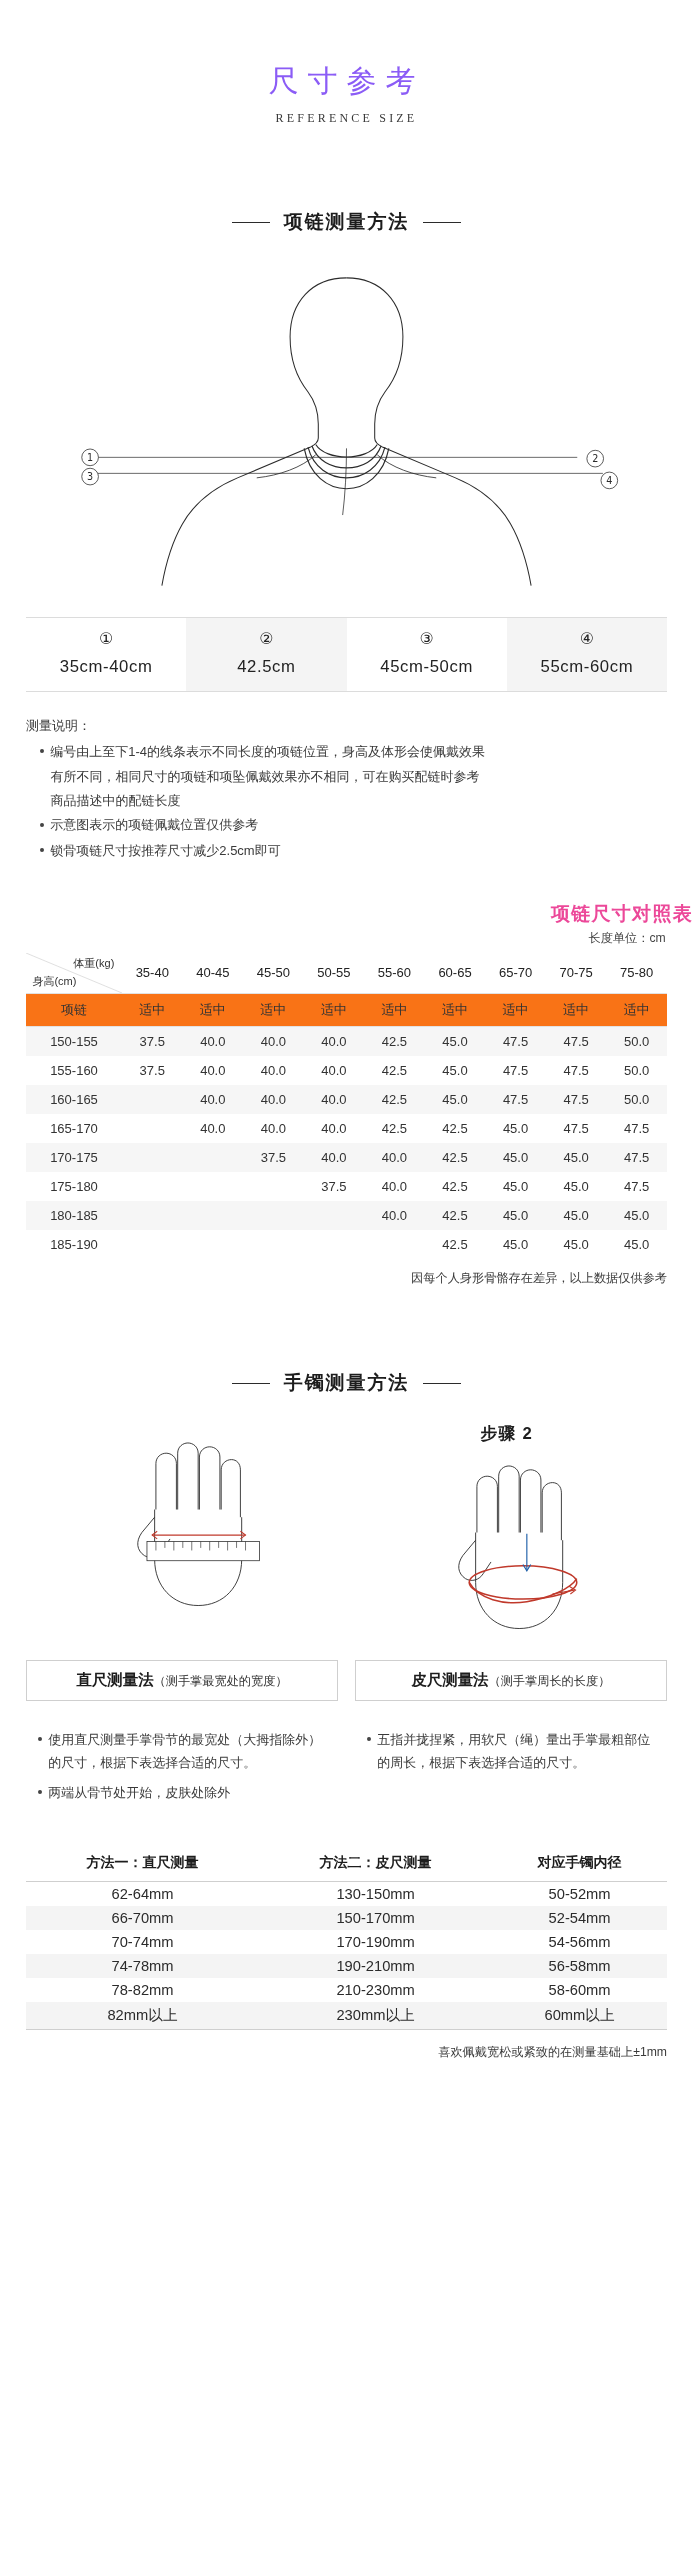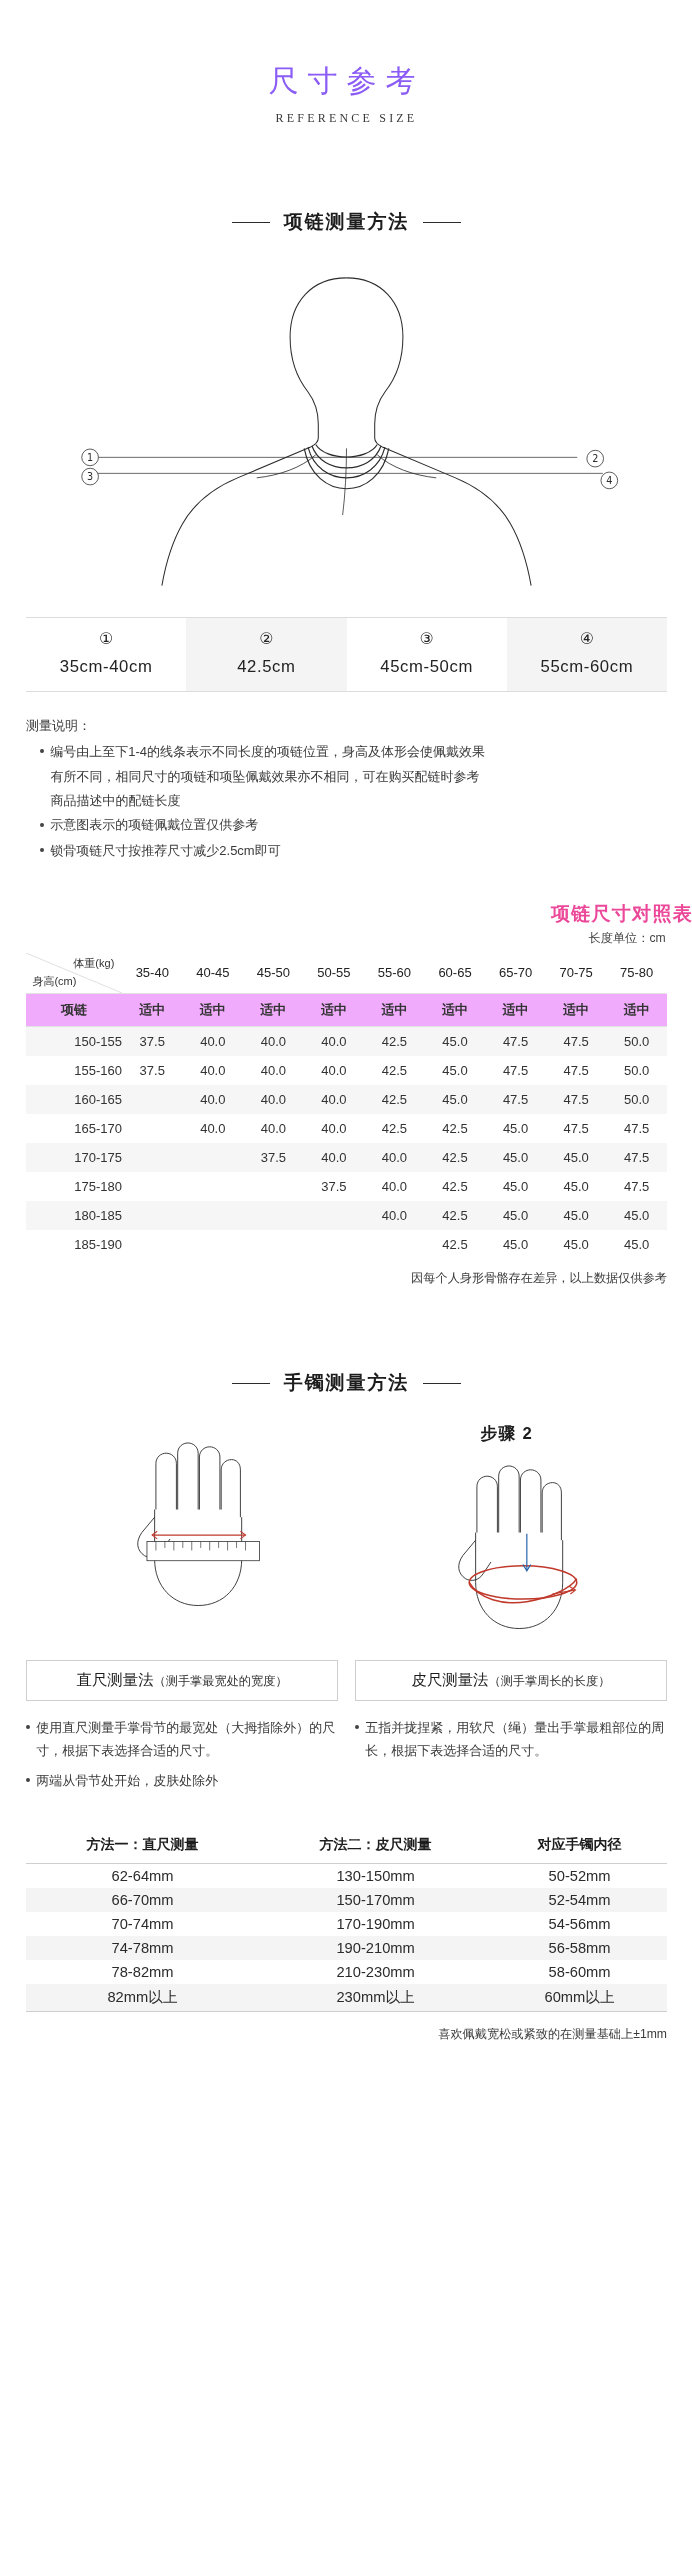--- a/index.html
+++ b/index.html
@@ -118,52 +118,52 @@
   table.size .corner .tl{
     position:absolute;left:6.4px;bottom:3.8px;font-size:11px;color:#333;
   }
   table.size .corner .br{
     position:absolute;right:7.7px;top:3.8px;font-size:11px;color:#333;
   }
   table.size .corner .diag{
     position:absolute;left:0;top:0;width:100%;height:100%;
   }
   table.size tbody tr:nth-child(odd){background:#f6f6f6;}
-  table.size tbody tr td:first-child{font-weight:400;text-align:right;}
+  table.size tbody tr td:first-child{font-weight:400;}
   table.size .hdr-row th{border-bottom:0.6px solid #e2e2e2;}
-  table.size .sub-row td{border-bottom:0.6px solid #e2e2e2;background:#f0abfc;font-weight:bold;}
+  table.size .sub-row td{border-bottom:0.6px solid #e2e2e2;background:#f97316;}
   .tbl-foot{
     width:641px;margin:11.5px auto 0;text-align:right;
     font-size:12.2px;color:#3a3a3a;
   }
   
   .steps{
     width:641px;margin:26px auto 0;display:flex;
   }
   .steps .step{flex:1;text-align:center;}
   .steps .step-label{
     font-size:16.7px;font-weight:700;color:#1d1d1d;letter-spacing:1.3px;
   }
   .hand-wrap{margin-top:11.5px;}
   .method-row{
     width:641px;margin:9px auto 0;display:flex;gap:16.7px;
   }
   .method-box{
     flex:1;border:0.6px solid #cfcfcf;padding:9px 3.8px;text-align:center;
     box-sizing:border-box;
   }
-  .method-box .big{font-size:15.4px;font-weight:400;color:#1d1d1d;text-align:center;}
+  .method-box .big{font-size:15.4px;font-weight:700;color:#1d1d1d;text-align:center;}
   .method-box .small{font-size:12.2px;color:#333;font-weight:400;}
   .bnotes{
     width:641px;margin:15.4px auto 0;display:flex;gap:16.7px;
     font-size:13px;line-height:1.8;color:#3a3a3a;
   }
   .bnotes .col{flex:1;}
   .bnotes li{position:relative;padding-left:10.3px;list-style:none;margin-bottom:6.4px;}
-  .bnotes ul{margin:0;padding:0;}
+  .bnotes ul{margin:12px;padding:0;}
   .bnotes li:before{
     content:"";position:absolute;left:0;top:9px;
     width:3.8px;height:3.8px;border-radius:50%;background:#444;
   }
   table.bra{
     width:641px;margin:29.5px auto 0;border-collapse:collapse;font-size:14.7px;color:#2b2b2b;
   }
   table.bra th{
     font-size:14px;font-weight:700;padding:7.7px 0 9px;border-bottom:0.6px solid #cfcfcf;
     text-align:center;color:#1d1d1d;

